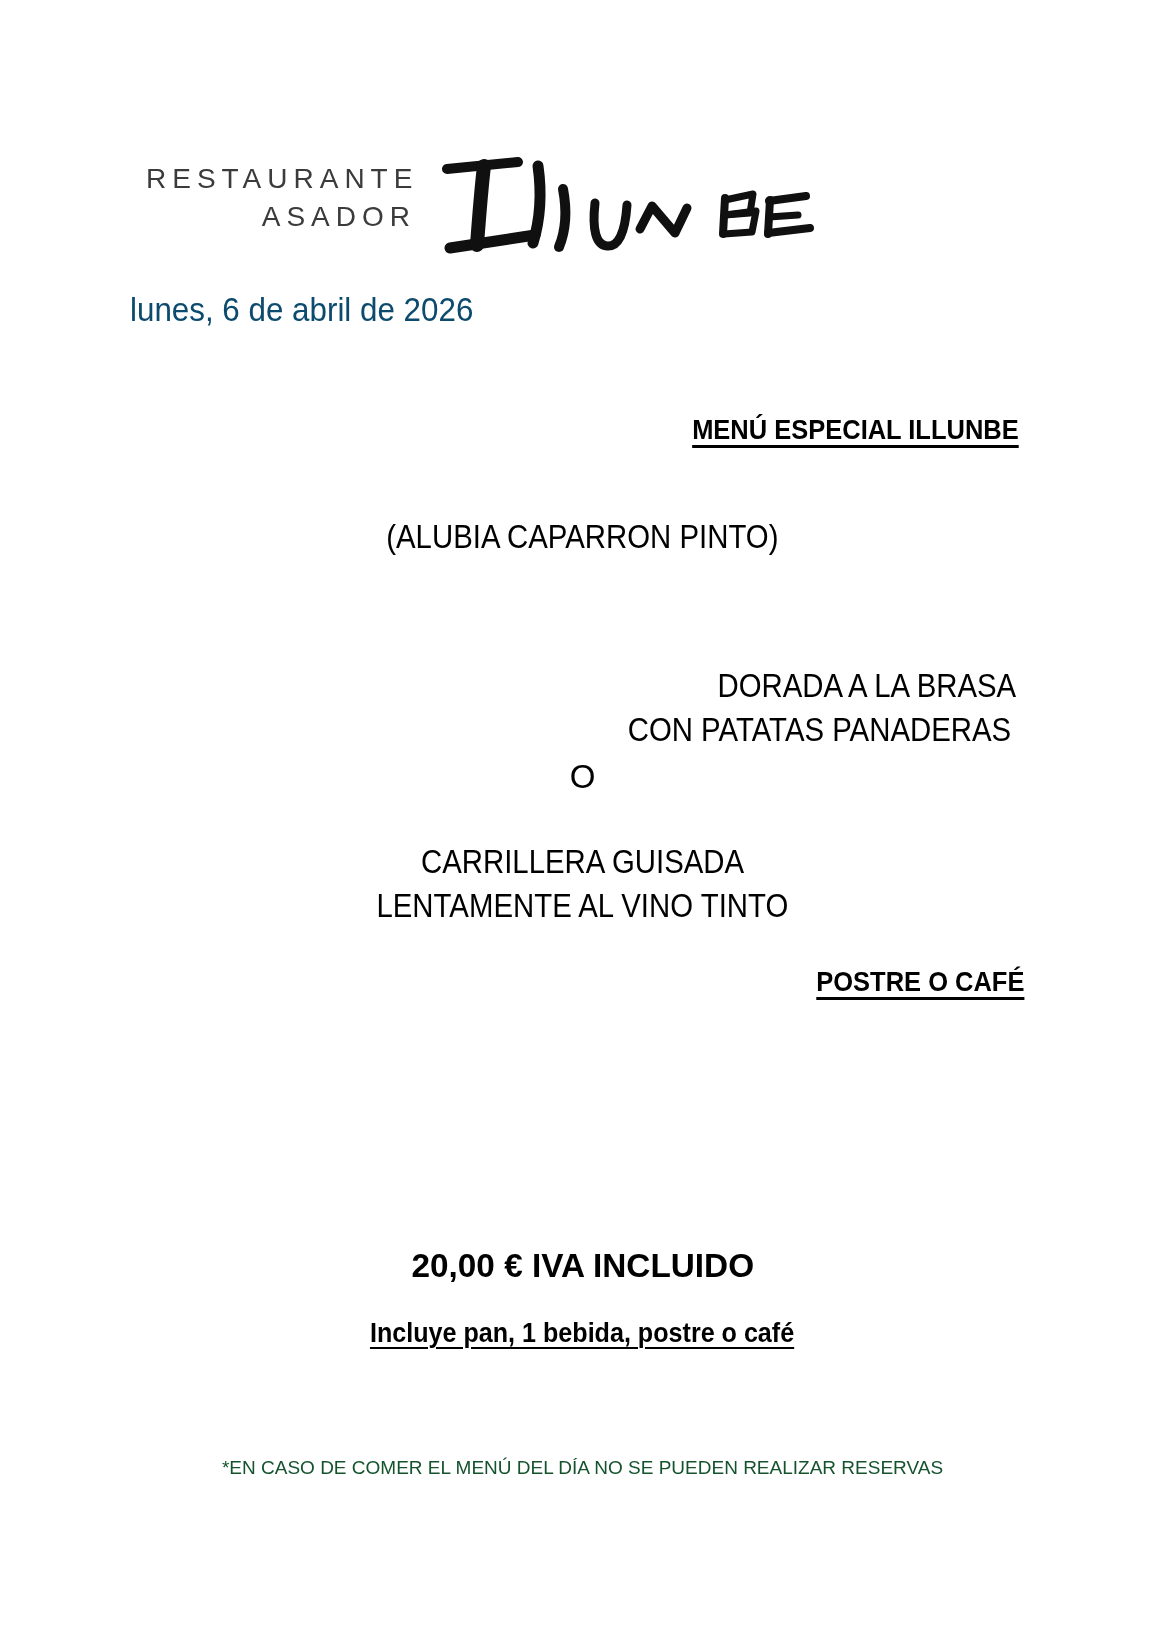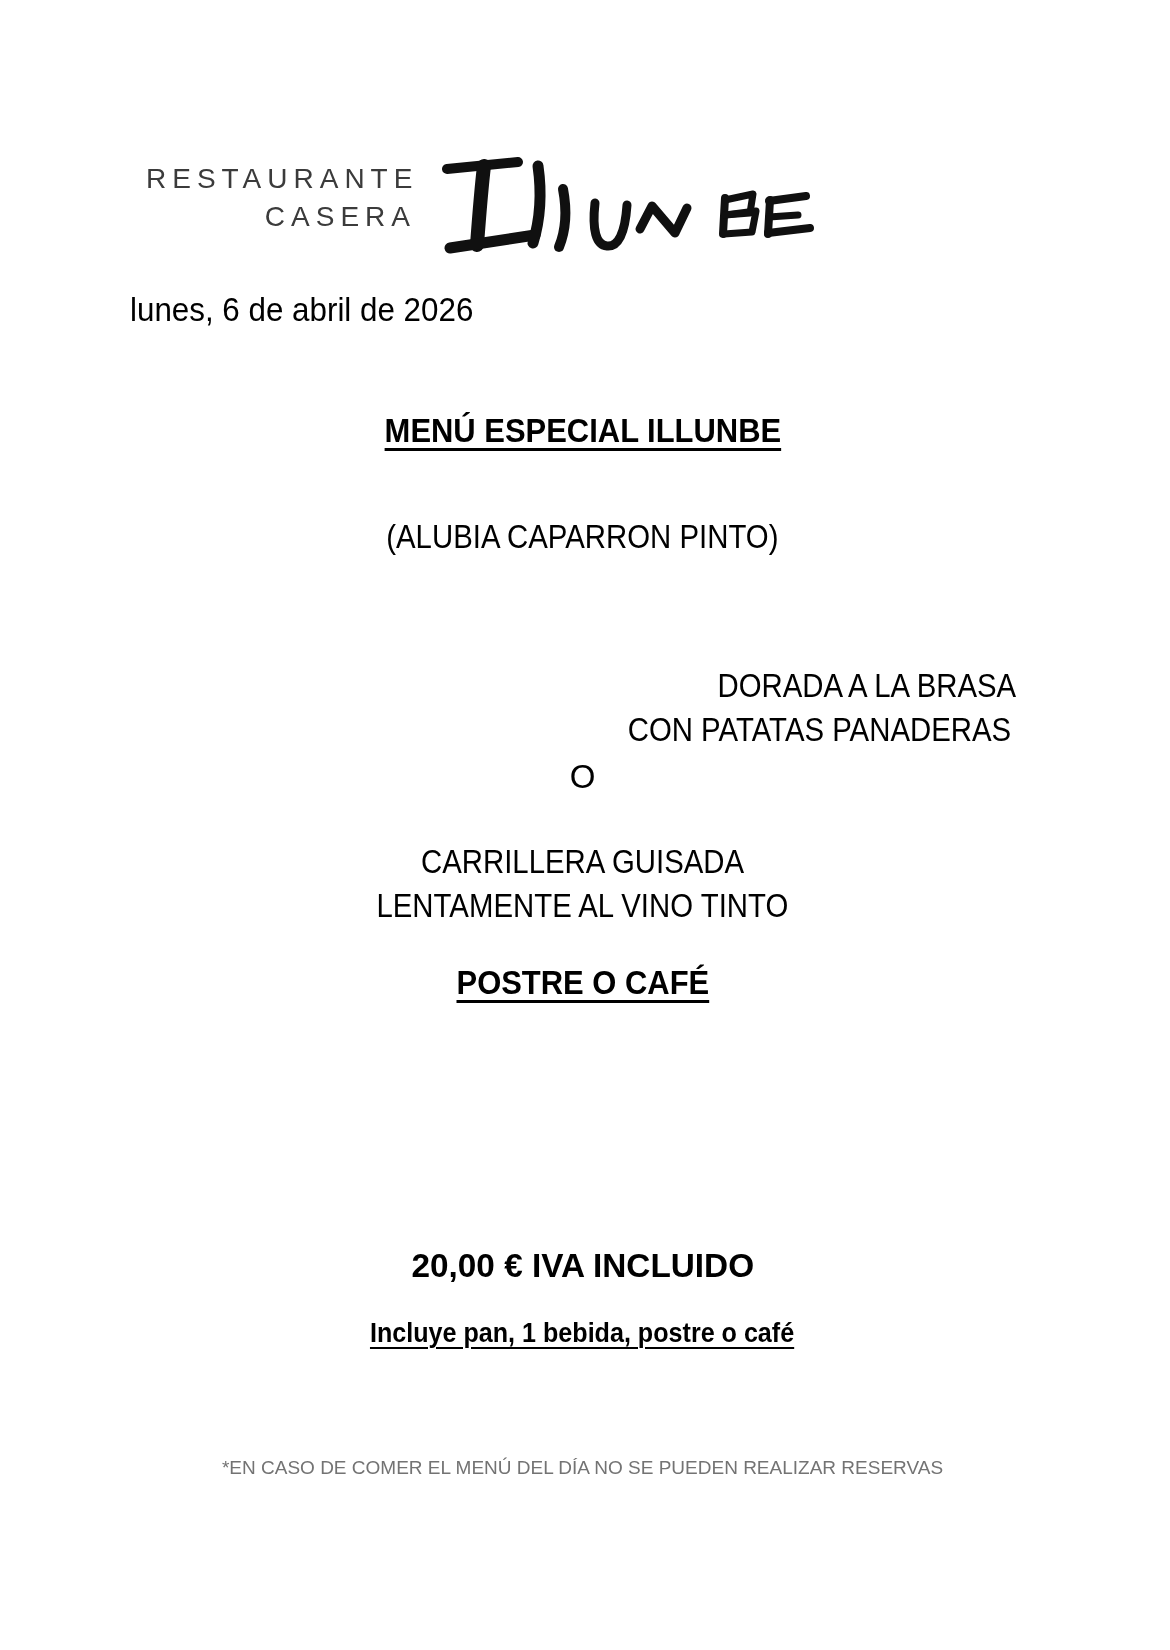--- a/index.html
+++ b/index.html
@@ -39,35 +39,35 @@
     width: 376px;
     height: 100px;
   }
 
   
   .date-line {
     left: 130px;
     top: 271px;
     font-size: 33px;
     line-height: 42px;
-    color: #000000;
+    color: #0c4a6e;
   }
 
   
   .col {
     left: 130px;
     width: 905px;
     text-align: center;
   }
   .body-line { font-size: 33px; line-height: 42px; }
   .body-group { font-size: 33px; line-height: 44px; }
-  .heading    { font-size: 34px; line-height: 42px; font-weight: bold; }
+  .heading    { font-size: 28px; line-height: 42px; font-weight: bold; text-align: right; }
   .price      { font-size: 34px; line-height: 42px; font-weight: bold; }
   .note       { font-size: 27px; line-height: 42px; font-weight: bold; }
-  .footnote   { font-size: 19px; line-height: 28px; color: #737373; }
+  .footnote   { font-size: 19px; line-height: 28px; color: #14532d; }
 
   .u3 { text-decoration: underline; text-decoration-thickness: 3px; text-underline-offset: 6px; }
   .u2 { text-decoration: underline; text-decoration-thickness: 2px; text-underline-offset: 5px; }
 
   
   .cx { display: inline-block; transform-origin: 50% 50%; white-space: nowrap; }
   .sx89 { transform: scaleX(0.89); }
   .sx91 { transform: scaleX(0.91); }
   .sx93 { transform: scaleX(0.93); }
   .sx95 { transform: scaleX(0.95); }
@@ -81,21 +81,21 @@
     white-space: nowrap;
   }
 </style>
 </head>
 <body>
 
 <div class="page">
 
   <div class="abs logo-text">
     <div>RESTAURANTE</div>
-    <div>CASERA</div>
+    <div>ASADOR</div>
   </div>
 
   <svg class="abs wordmark-svg" viewBox="0 0 376 100" fill="none" stroke="#101010" stroke-linecap="round" stroke-linejoin="round">
 
     <path d="M7,13 L78,6" stroke-width="10"></path>
     <path d="M44,10 C41,35 39,62 37,89" stroke-width="14"></path>
     <path d="M10,92 L95,79" stroke-width="11"></path>
 
     <path d="M98,10 C102,38 100,64 93,87" stroke-width="11"></path>
     <path d="M123,33 C127,54 126,74 119,91" stroke-width="10"></path>

